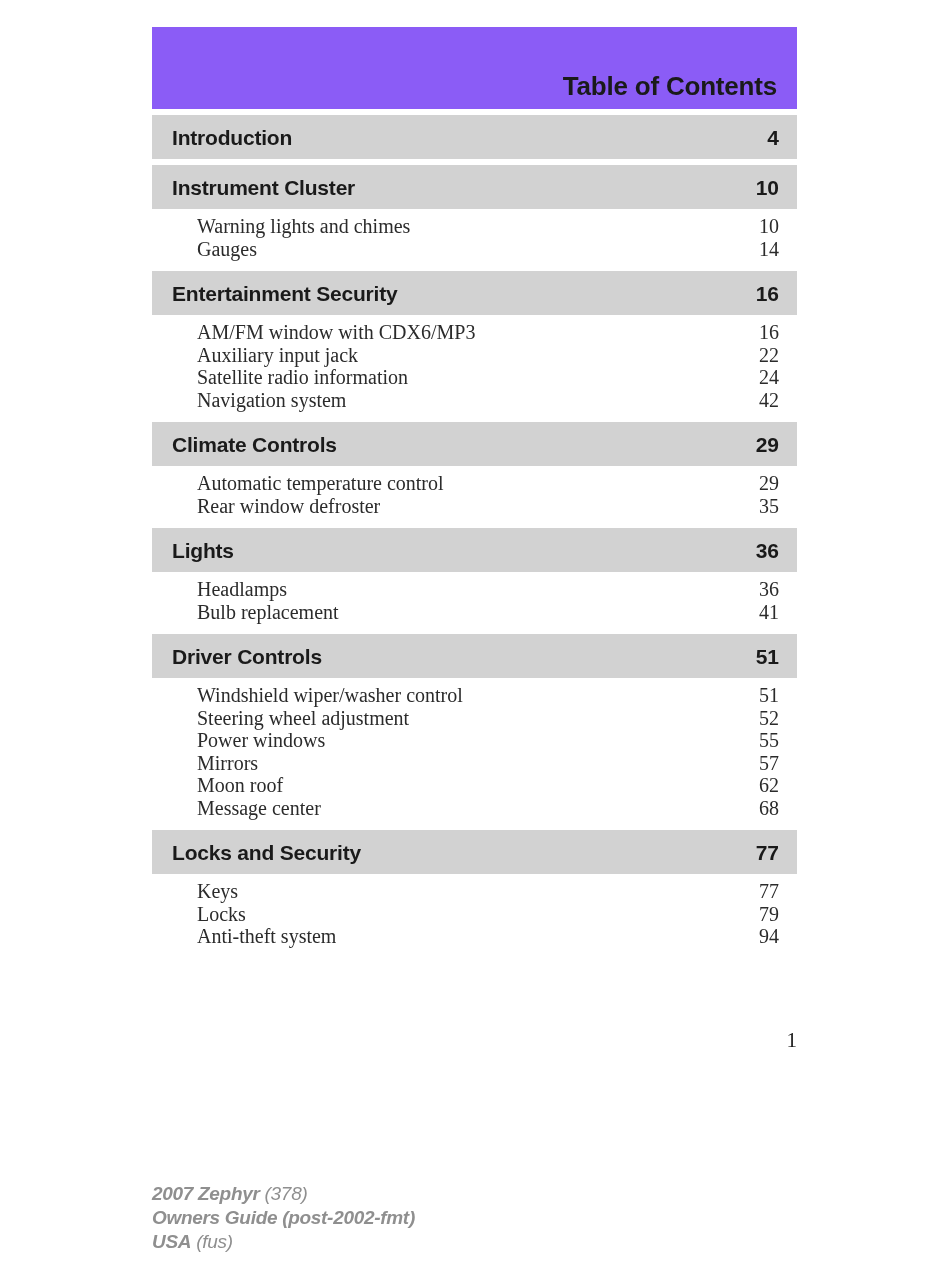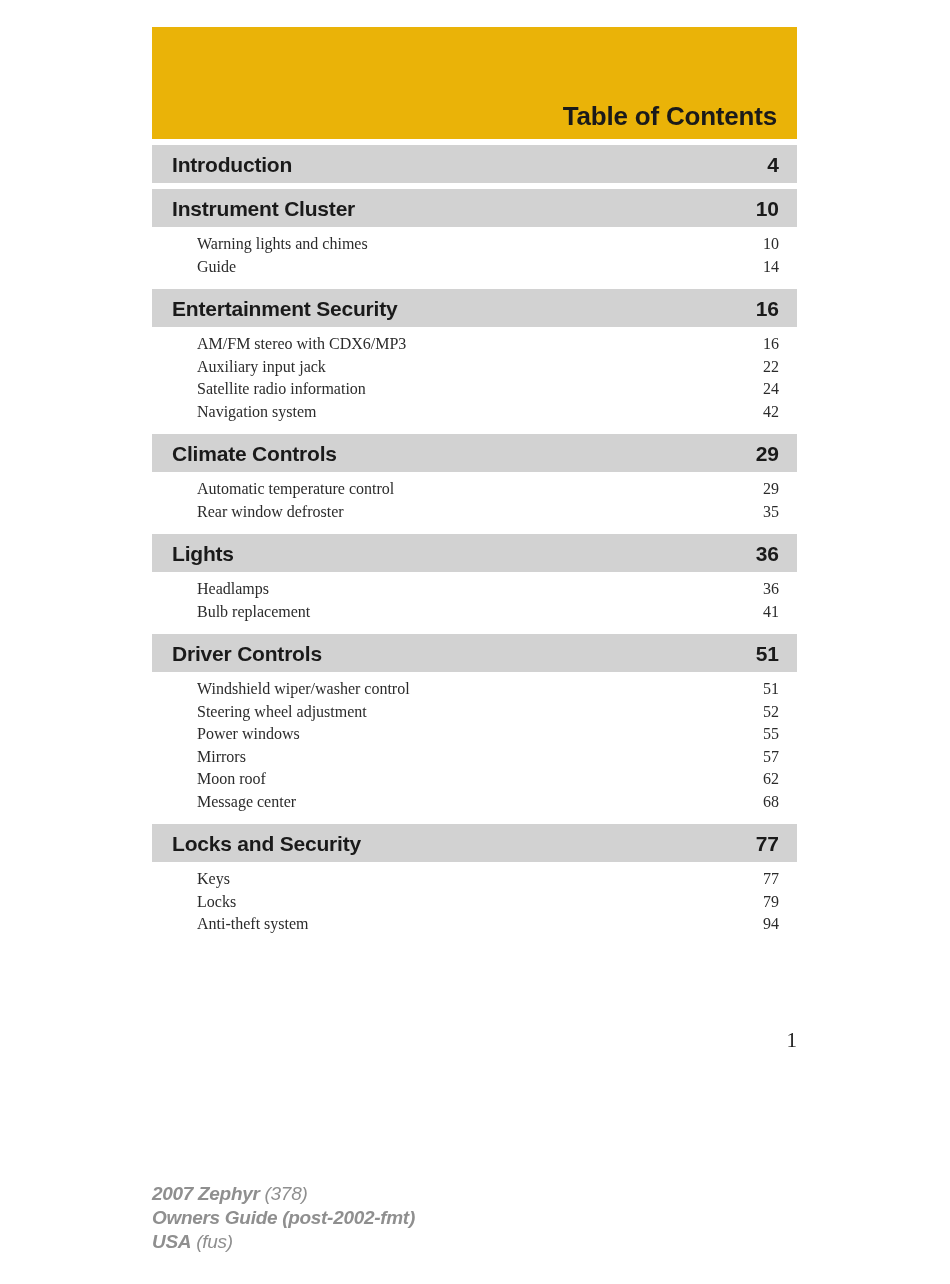--- a/index.html
+++ b/index.html
@@ -28,39 +28,39 @@
   
   .toc {
     position: absolute;
     left: 152px;
     top: 27px;
     width: 645px;
   }
 
   
   .toc-header {
-    height: 112px;
-    background: #eab308;
+    height: 82px;
+    background: #8b5cf6;
     position: relative;
   }
   .toc-header-title {
     position: absolute;
     right: 20px;
     bottom: 10px;
     font-size: 26px;
     font-weight: bold;
     color: #1a1a1a;
     letter-spacing: -0.2px;
     line-height: 1;
   }
 
   
   .section-band {
     margin-top: 6px;
-    height: 38px;
+    height: 44px;
     background: #d2d2d2;
     display: flex;
     align-items: center;
     justify-content: space-between;
     padding: 0 18px 0 20px;
   }
   .section-title {
     font-size: 21px;
     font-weight: bold;
     color: #1a1a1a;
@@ -79,21 +79,21 @@
     list-style: none;
     padding-top: 6px;
     padding-bottom: 5px;
   }
   .sub-item {
     display: flex;
     align-items: baseline;
     justify-content: space-between;
     padding: 0 18px 0 45px;
     font-family: "Liberation Serif", serif;
-    font-size: 16px;
+    font-size: 20px;
     color: #2b2b2b;
     line-height: 22.5px;
   }
   .sub-label { white-space: nowrap; }
   .sub-page  { white-space: nowrap; }
 
   
   .sub-list.empty { padding: 0; height: 0; }
 
   
@@ -146,31 +146,31 @@
         <div class="section-band">
           <span class="section-title">Instrument Cluster</span>
           <span class="section-page">10</span>
         </div>
         <ul class="sub-list">
           <li class="sub-item">
             <span class="sub-label">Warning lights and chimes</span>
             <span class="sub-page">10</span>
           </li>
           <li class="sub-item">
-            <span class="sub-label">Guide</span>
+            <span class="sub-label">Gauges</span>
             <span class="sub-page">14</span>
           </li>
         </ul>
         <div class="section-band">
           <span class="section-title">Entertainment Security</span>
           <span class="section-page">16</span>
         </div>
         <ul class="sub-list">
           <li class="sub-item">
-            <span class="sub-label">AM/FM stereo with CDX6/MP3</span>
+            <span class="sub-label">AM/FM window with CDX6/MP3</span>
             <span class="sub-page">16</span>
           </li>
           <li class="sub-item">
             <span class="sub-label">Auxiliary input jack</span>
             <span class="sub-page">22</span>
           </li>
           <li class="sub-item">
             <span class="sub-label">Satellite radio information</span>
             <span class="sub-page">24</span>
           </li>

